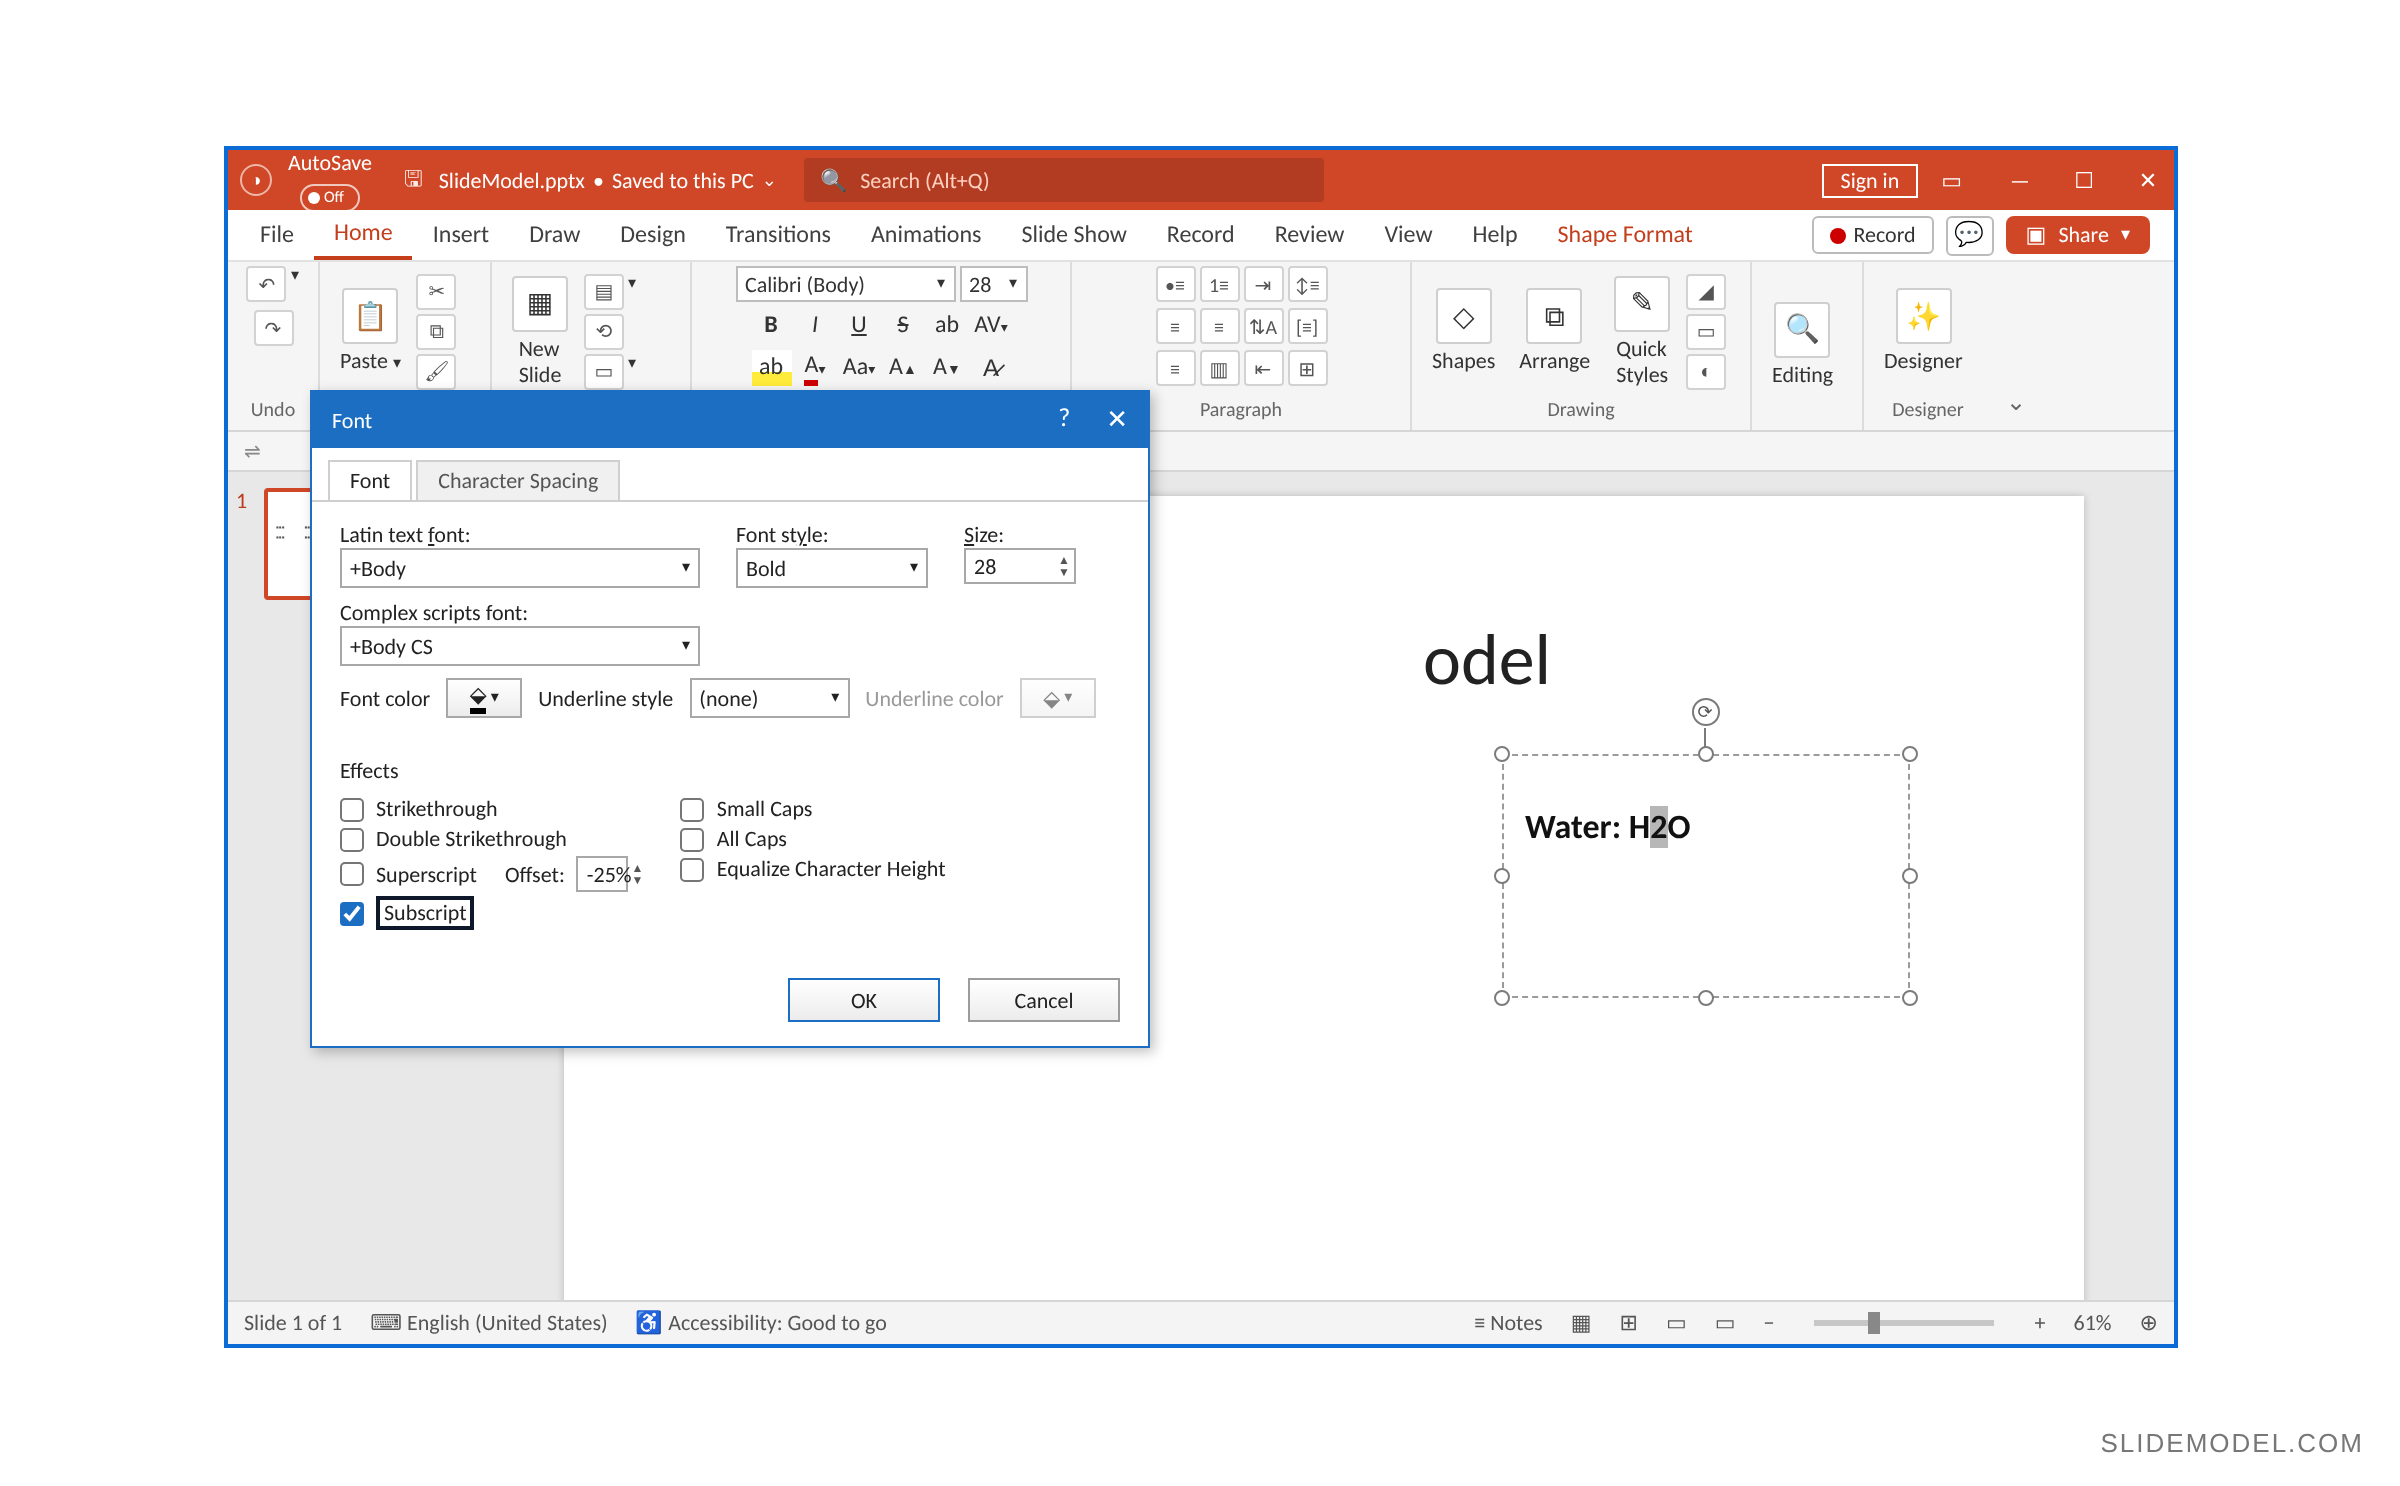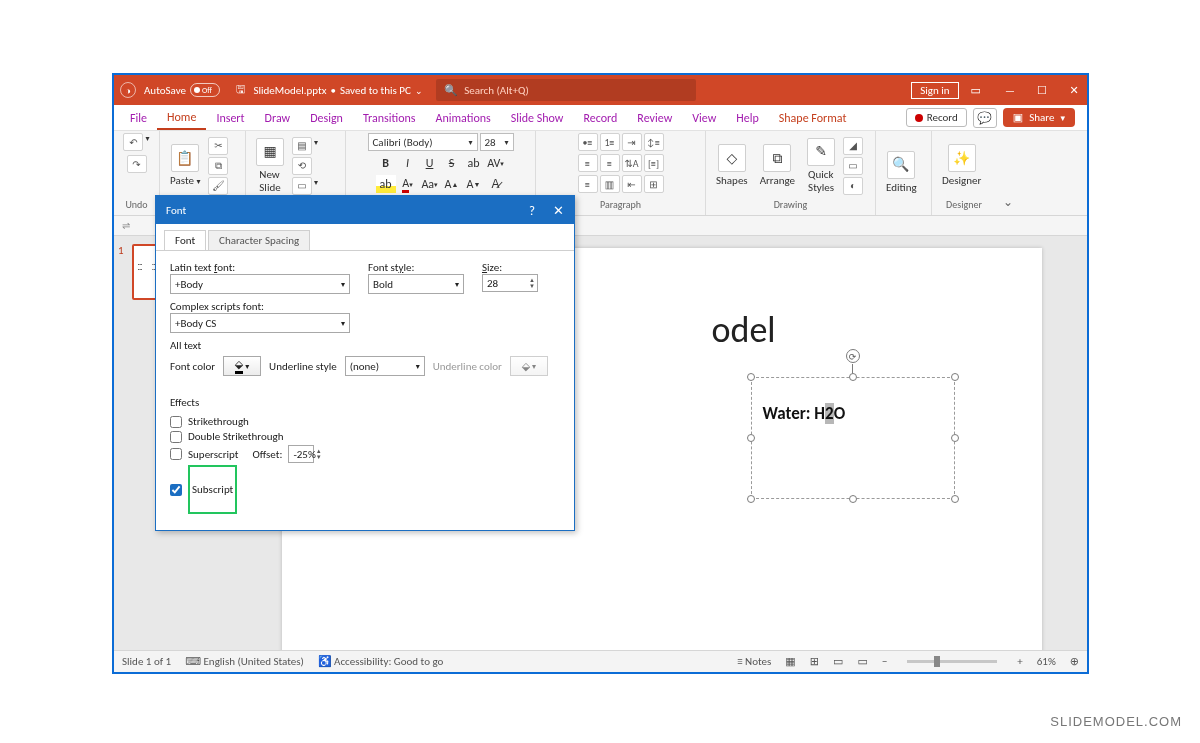--- a/index.html
+++ b/index.html
@@ -10,33 +10,33 @@
     width: 1200px;
     height: 743px;
     position: relative;
     font-size: 12px;
     color: #333;
   }
   .app-border { position:absolute; left:112px; top:73px; width:977px; height:601px; border:2px solid #0b6cd6; background:#e8e8e8; display:flex; flex-direction:column; }
   
   .titlebar { height:30px; background:#d04727; display:flex; align-items:center; padding:0 6px; color:#fff; font-size:11px; }
   .titlebar .left-icon { width:16px; height:16px; border:1px solid rgba(255,255,255,0.6); border-radius:50%; display:flex; align-items:center; justify-content:center; margin-right:8px; font-size:9px;}
-  .autosave { display:flex; align-items:center; gap:4px; margin-right:8px;}
+  .autosave { display:flex; align-items:center; gap:4px; margin-right:8px;flex-direction:column;}
   .autosave .pill { width:30px; height:14px; border:1px solid rgba(255,255,255,0.7); border-radius:7px; display:flex; align-items:center; padding:0 3px; font-size:8px; color:#fff;}
   .save-icon { margin:0 8px; opacity:.9;}
   .docname { display:flex; align-items:center; gap:4px;}
   .docname .chev { font-size:9px;}
   .searchbox { margin-left:14px; width:260px; height:22px; background:rgba(0,0,0,0.15); border-radius:2px; display:flex; align-items:center; padding:0 8px; color:#ffd0c0; gap:6px;}
   .titlebar .spacer { flex:1;}
   .signin { border:1px solid #fff; padding:1px 8px; margin-right:12px; font-size:11px;}
   .winbtns { display:flex; gap:18px; margin-left:8px;}
   .winbtn { width:14px; text-align:center; font-size:11px;}
   
   .menutabs { height:26px; background:#fff; border-bottom:1px solid #e2e2e2; display:flex; align-items:center; padding:0 6px; gap:0;}
-  .menutabs .tab { padding:0 10px; height:100%; display:flex; align-items:center; font-size:12px; color:#a21caf;}
+  .menutabs .tab { padding:0 10px; height:100%; display:flex; align-items:center; font-size:12px; color:#404040;}
   .menutabs .tab.active { color:#c43e1c; border-bottom:2px solid #c43e1c; }
   .menutabs .tab.shape { color:#c43e1c;}
   .menutabs .right { margin-left:auto; display:flex; align-items:center; gap:6px; padding-right:6px;}
   .recordbtn { border:1px solid #bbb; border-radius:3px; padding:2px 8px; font-size:11px; display:flex; align-items:center; gap:4px; background:#fff;}
   .recordbtn .dot{width:8px;height:8px;background:#c00;border-radius:50%;}
   .commentbtn { border:1px solid #bbb; border-radius:3px; width:24px; height:20px; display:flex; align-items:center; justify-content:center; background:#fff;}
   .sharebtn { background:#d04727; color:#fff; border-radius:4px; padding:3px 10px; font-size:11px; display:flex; align-items:center; gap:6px;}
   
   .ribbon { height:85px; background:#f5f5f5; display:flex; border-bottom:1px solid #d6d6d6; }
   .ribgroup { border-right:1px solid #dcdcdc; display:flex; flex-direction:column; padding:2px 6px; }
@@ -91,21 +91,21 @@
   .fdselect { height:20px; border:1px solid #a8a8a8; background:#fff; display:flex; align-items:center; justify-content:space-between; padding:0 4px; font-size:11px;}
   .fdrow { display:flex; gap:18px; margin-bottom:6px;}
   .fdrow .c1{ width:180px;} .fdrow .c2{width:96px;} .fdrow .c3{width:60px;}
   .fdcolorbtn { width:38px; height:20px; border:1px solid #a8a8a8; background:linear-gradient(#fff,#ececec); display:flex; align-items:center; justify-content:center; gap:2px;}
   .alltext { margin-top:4px;}
   .alltextrow { display:flex; align-items:center; gap:8px; margin-top:4px;}
   .effects { margin-top:20px;}
   .effects .cols { display:flex; gap:26px; margin-top:4px;}
   .cb { display:flex; align-items:center; gap:6px; margin:2px 0; font-size:11px;}
   .cb input { width:12px; height:12px; accent-color:#1b6ec2; margin:0;}
-  .subscript-hl { border:2px solid #22c55e; padding:16px 2px;}
+  .subscript-hl { border:2px solid #0f172a; padding:0 2px;}
   .offsetrow { display:flex; align-items:center; gap:6px; margin-left:4px;}
   .spin { width:26px; height:18px; border:1px solid #a8a8a8; display:flex; align-items:center; justify-content:space-between; padding:0 2px 0 4px;}
   .spin .ar{display:flex; flex-direction:column; font-size:6px; line-height:6px; color:#555;}
   .fdbuttons { display:flex; justify-content:flex-end; gap:14px; padding:8px 14px 12px; }
   .fdbtn { width:76px; height:22px; border:1px solid #9c9c9c; background:linear-gradient(#fff,#ececec); display:flex; align-items:center; justify-content:center;}
   .fdbtn.primary { border:1.5px solid #1b6ec2;}
   .watermark { position:absolute; right:18px; bottom:14px; font-size:13px; letter-spacing:1px; color:#777; font-family: Arial, sans-serif;}
   .cursor-arrow { position:absolute; font-size:16px; color:#000; transform:rotate(-12deg); pointer-events:none;}
 </style>
 </head>
@@ -429,21 +429,20 @@
     <div class="fdrow">
       <div class="c1">
         <div class="fdlabel">Complex scripts font:</div>
         <div class="fdselect">
             <span>+Body CS</span>
             <span style="font-size:8px;">▾</span>
           </div>
       </div>
     </div>
     <div class="alltext">
-      <div class="fdlabel">All text</div>
       <div class="alltextrow">
         <span>Font <span class="u">c</span>olor</span>
         <div class="fdcolorbtn">
             <span style="border-bottom:3px solid #000;">⬙</span>
             <span style="font-size:8px;">▾</span>
           </div>
         <span><span class="u">U</span>nderline style</span>
         <div class="fdselect" style="width:80px;">
             <span>(none)</span>
             <span style="font-size:8px;">▾</span>
@@ -481,20 +480,38 @@
                     <span>▼</span>
                   </span>
                 </div>
             </div>
           </div>
           <label class="cb">
               <input type="checkbox" checked="" style="">
               <span class="subscript-hl">Su<span class="u">b</span>script</span>
             </label>
         </div>
-      </div>
-    </div>
+        <div>
+          <label class="cb">
+              <input type="checkbox" style="">
+              <span>S<span class="u">m</span>all Caps</span>
+            </label>
+          <label class="cb">
+              <input type="checkbox" style="">
+              <span><span class="u">A</span>ll Caps</span>
+            </label>
+          <label class="cb">
+              <input type="checkbox" style="">
+              <span>E<span class="u">q</span>ualize Character Height</span>
+            </label>
+        </div>
+      </div>
+    </div>
+  </div>
+  <div class="fdbuttons">
+    <div class="fdbtn primary">OK</div>
+    <div class="fdbtn">Cancel</div>
   </div>
 </div>
 
 <span class="cursor-arrow" style="left:520px; top:254px;">➤</span>
 
 <div class="watermark">SLIDEMODEL.COM</div>
 
 </body></html>

